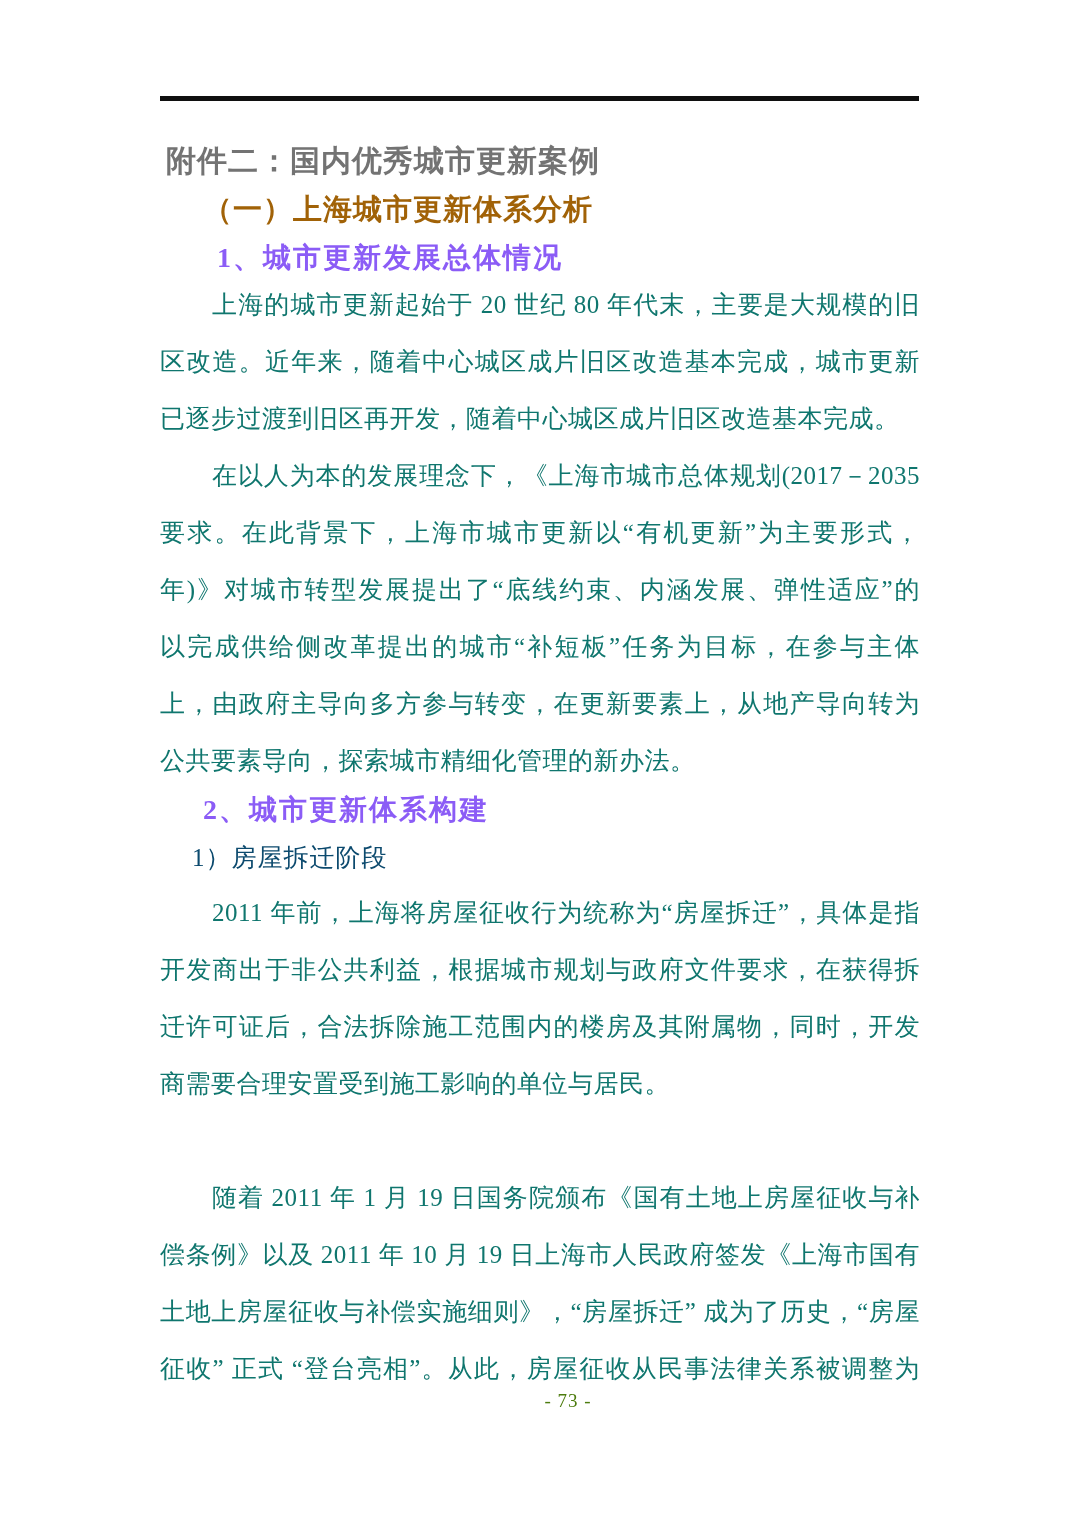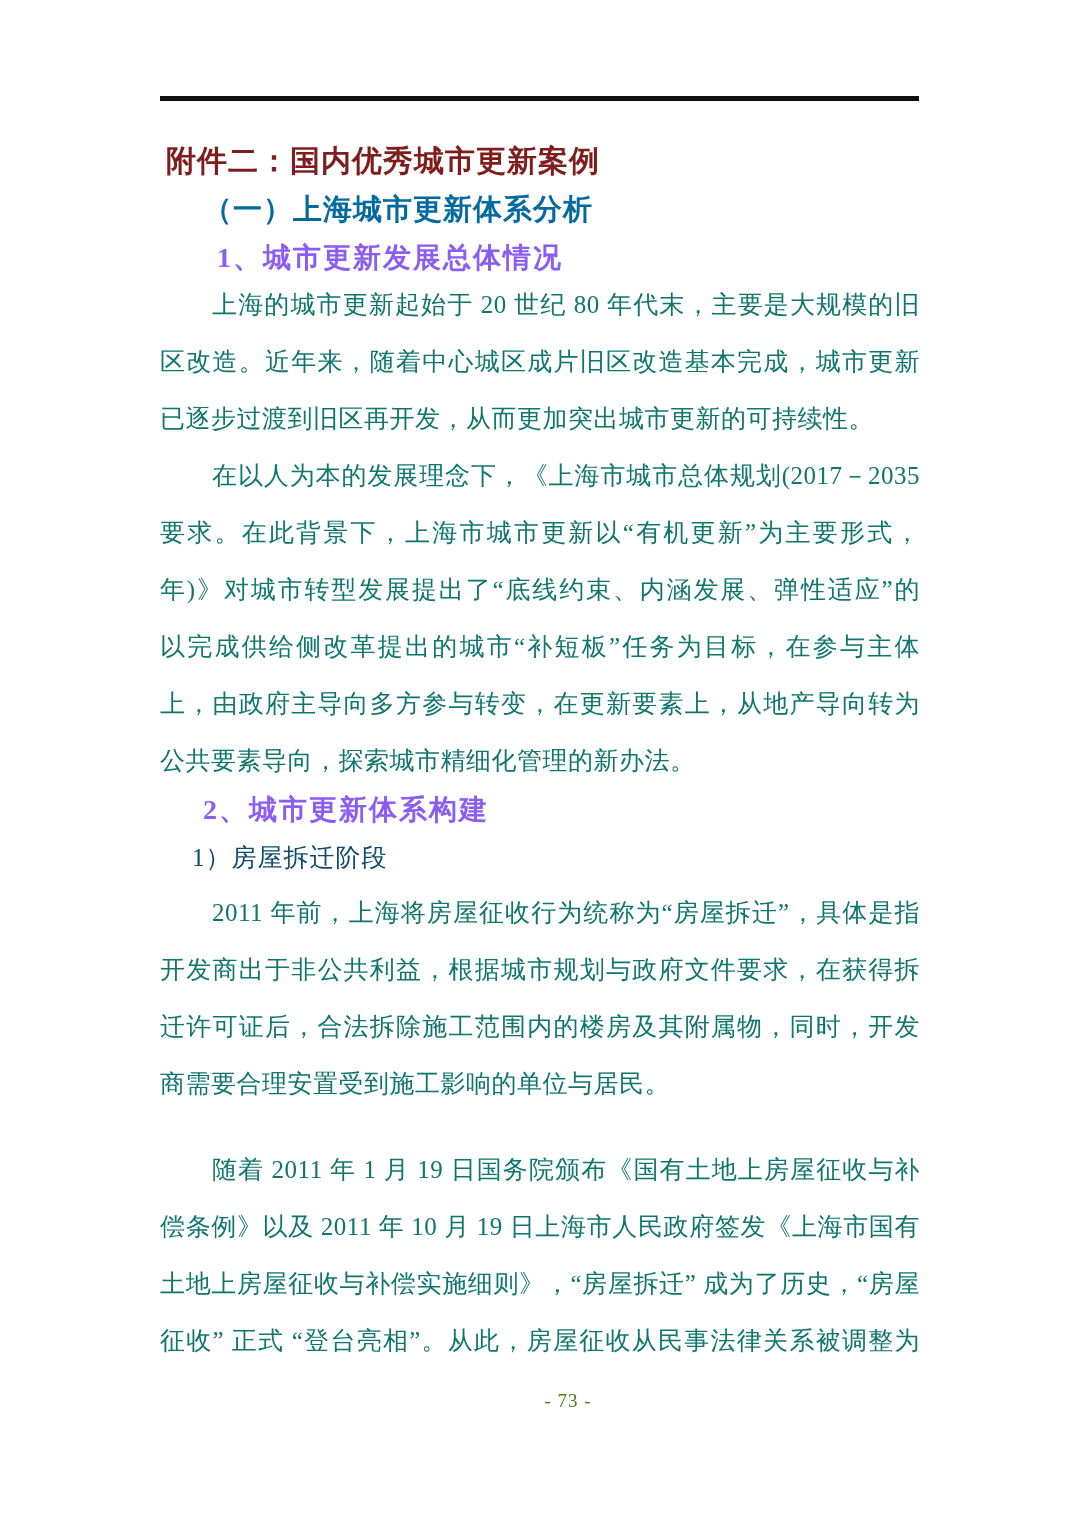--- a/index.html
+++ b/index.html
@@ -18,30 +18,30 @@
     left: 160px; top: 96px;
     width: 759px; height: 5px;
     background: #101010;
   }
 
   .h1 {
     position: absolute;
     left: 166px; top: 141px;
     font-family: "Liberation Sans", sans-serif;
     font-size: 30px; font-weight: bold;
-    color: #7f1d1d;
+    color: #737373;
     white-space: nowrap;
     letter-spacing: 1px;
     margin: 0;
   }
   .h2 {
     position: absolute;
     left: 203px; top: 190px;
     font-size: 29px; font-weight: bold;
-    color: #0369a1;
+    color: #a16207;
     white-space: nowrap;
     letter-spacing: 1px;
     margin: 0;
   }
   .h3 {
     position: absolute;
     font-size: 28px; font-weight: bold;
     color: #8b5cf6;
     white-space: nowrap;
     letter-spacing: 2px;
@@ -64,21 +64,21 @@
     text-justify: inter-character;
     letter-spacing: 0.5px;
     color: #0f766e;
   }
   .line.first { text-indent: 52px; }
   .line.end   { text-align-last: left; }
 
   .para-overview      { top: 276px; }
   .para-concept       { top: 447px; }
   .para-demolition    { top: 884px; }
-  .para-expropriation { top: 1141px; }
+  .para-expropriation { top: 1169px; }
 
   .sub-heading {
     position: absolute;
     left: 160px;
     width: 760px;
     font-size: 25px;
     line-height: 57px;
     height: 57px;
     color: #0c4a6e;
     letter-spacing: 1px;
@@ -107,21 +107,21 @@
 
   <h1 class="h1">附件二：国内优秀城市更新案例</h1>
 
   <h2 class="h2">（一）上海城市更新体系分析</h2>
 
   <h3 class="h3 h3-overview">1、城市更新发展总体情况</h3>
 
   <section class="para para-overview">
     <div class="line first">上海的城市更新起始于 20 世纪 80 年代末，主要是大规模的旧</div>
     <div class="line">区改造。近年来，随着中心城区成片旧区改造基本完成，城市更新</div>
-    <div class="line end">已逐步过渡到旧区再开发，从而更加突出城市更新的可持续性。</div>
+    <div class="line end">已逐步过渡到旧区再开发，随着中心城区成片旧区改造基本完成。</div>
   </section>
 
   <section class="para para-concept">
     <div class="line first">在以人为本的发展理念下，《上海市城市总体规划(2017－2035</div>
     <div class="line">要求。在此背景下，上海市城市更新以“有机更新”为主要形式，</div>
     <div class="line">年)》对城市转型发展提出了“底线约束、内涵发展、弹性适应”的</div>
     <div class="line">以完成供给侧改革提出的城市“补短板”任务为目标，在参与主体</div>
     <div class="line">上，由政府主导向多方参与转变，在更新要素上，从地产导向转为</div>
     <div class="line end">公共要素导向，探索城市精细化管理的新办法。</div>
   </section>

